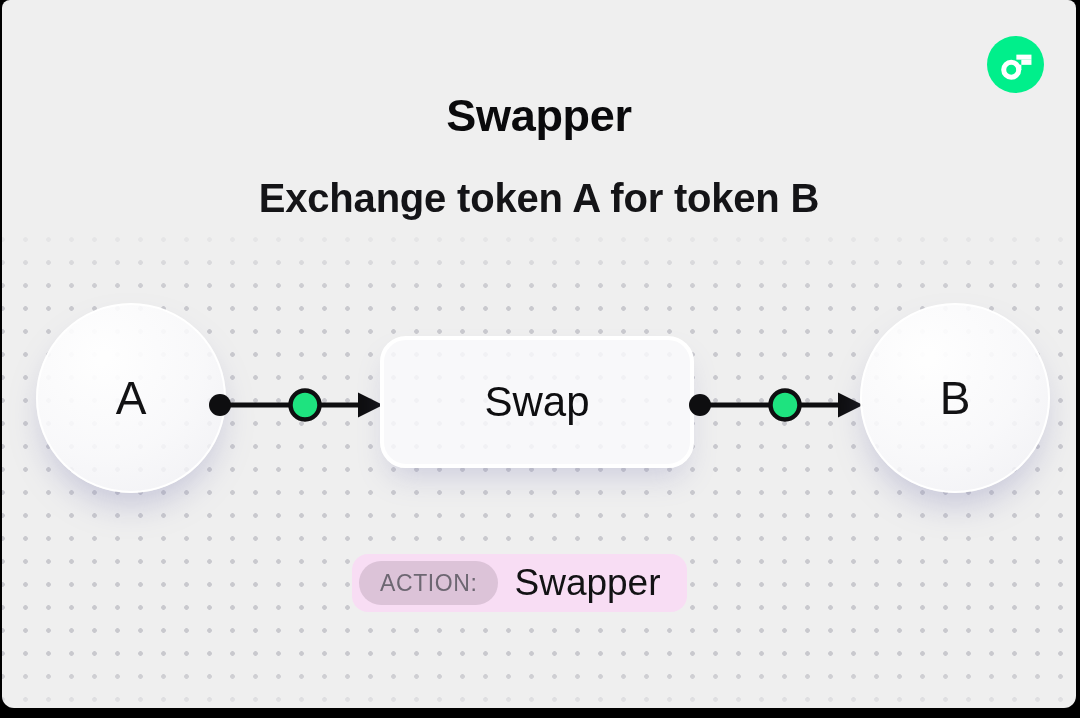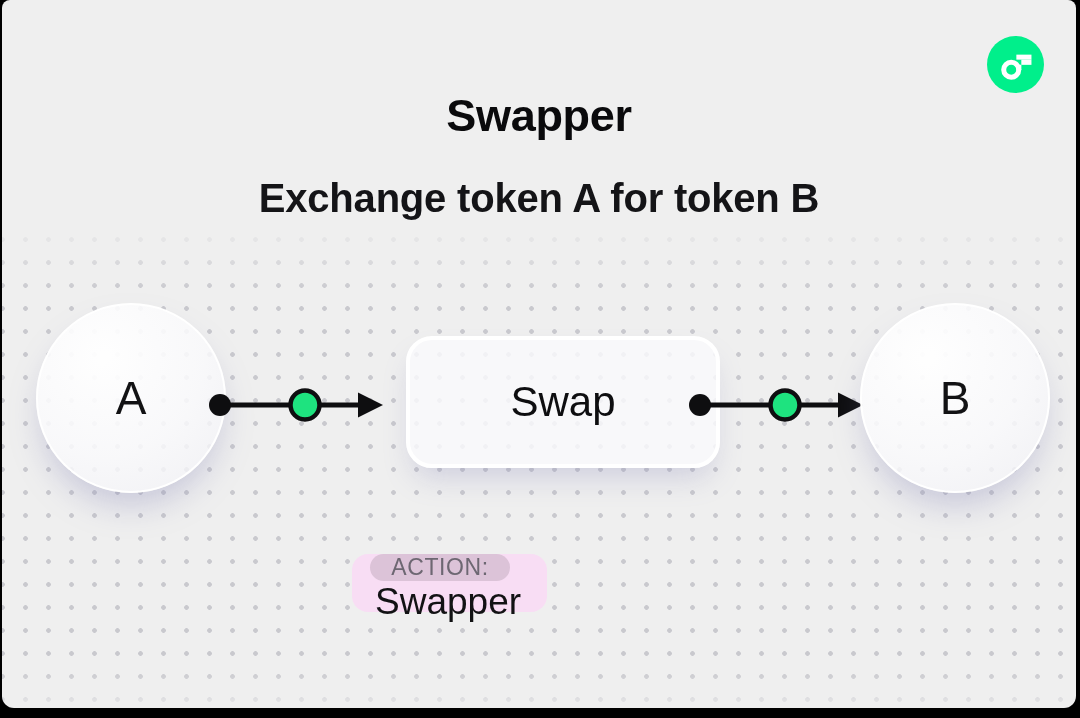--- a/index.html
+++ b/index.html
@@ -34,33 +34,33 @@
     position:absolute;width:186px;height:186px;border-radius:50%;
     background:radial-gradient(circle at 35% 28%, rgba(255,255,255,.96) 0%, rgba(250,250,252,.85) 55%, rgba(240,240,245,.72) 100%);
     border:2px solid #fff;
     box-shadow:0 18px 32px -6px rgba(126,126,178,.35);
     display:flex;align-items:center;justify-content:center;
     font-size:46px;color:#121214;
   }
   #token-a{left:34px;top:303px;}
   #token-b{left:858px;top:303px;}
   .swap-box{
-    position:absolute;left:404px;top:336px;width:306px;height:124px;
+    position:absolute;left:378px;top:336px;width:306px;height:124px;
     border-radius:26px;background:rgba(250,250,252,.82);border:4px solid #fff;
     box-shadow:0 16px 30px -8px rgba(126,126,178,.3);
     display:flex;align-items:center;justify-content:center;
     font-size:42px;color:#0e0e10;
   }
   .connector{position:absolute;top:381px;width:176px;height:48px;}
   #conn-left{left:207px;}
   #conn-right{left:687px;}
   .badge{
     position:absolute;left:350px;top:554px;height:58px;border-radius:16px;
     background:var(--badge-bg,#f8ddf4);
-    display:inline-flex;align-items:center;padding:0 26px 0 7px;flex-direction:column;
+    display:inline-flex;align-items:center;padding:0 26px 0 7px;
   }
   .badge-label{
     height:44px;border-radius:22px;background:var(--badge-label-bg,#dcc3d8);
     color:var(--badge-label-text,#6d6772);display:flex;align-items:center;
     padding:0 21px;font-size:23px;font-weight:500;letter-spacing:.6px;
   }
   .badge-value{margin-left:16px;font-size:37px;color:#121214;}
 </style>
 </head>
 <body>

